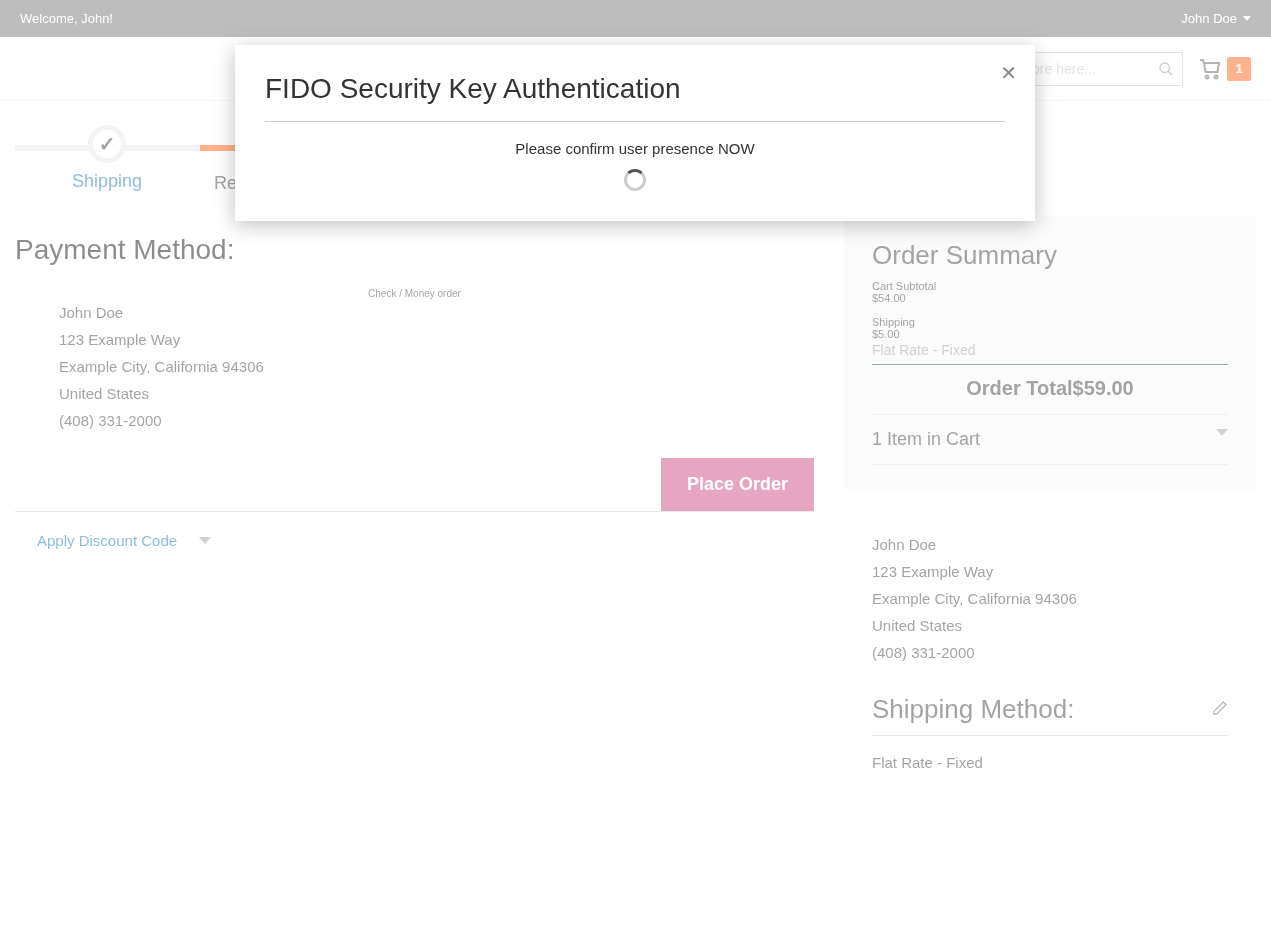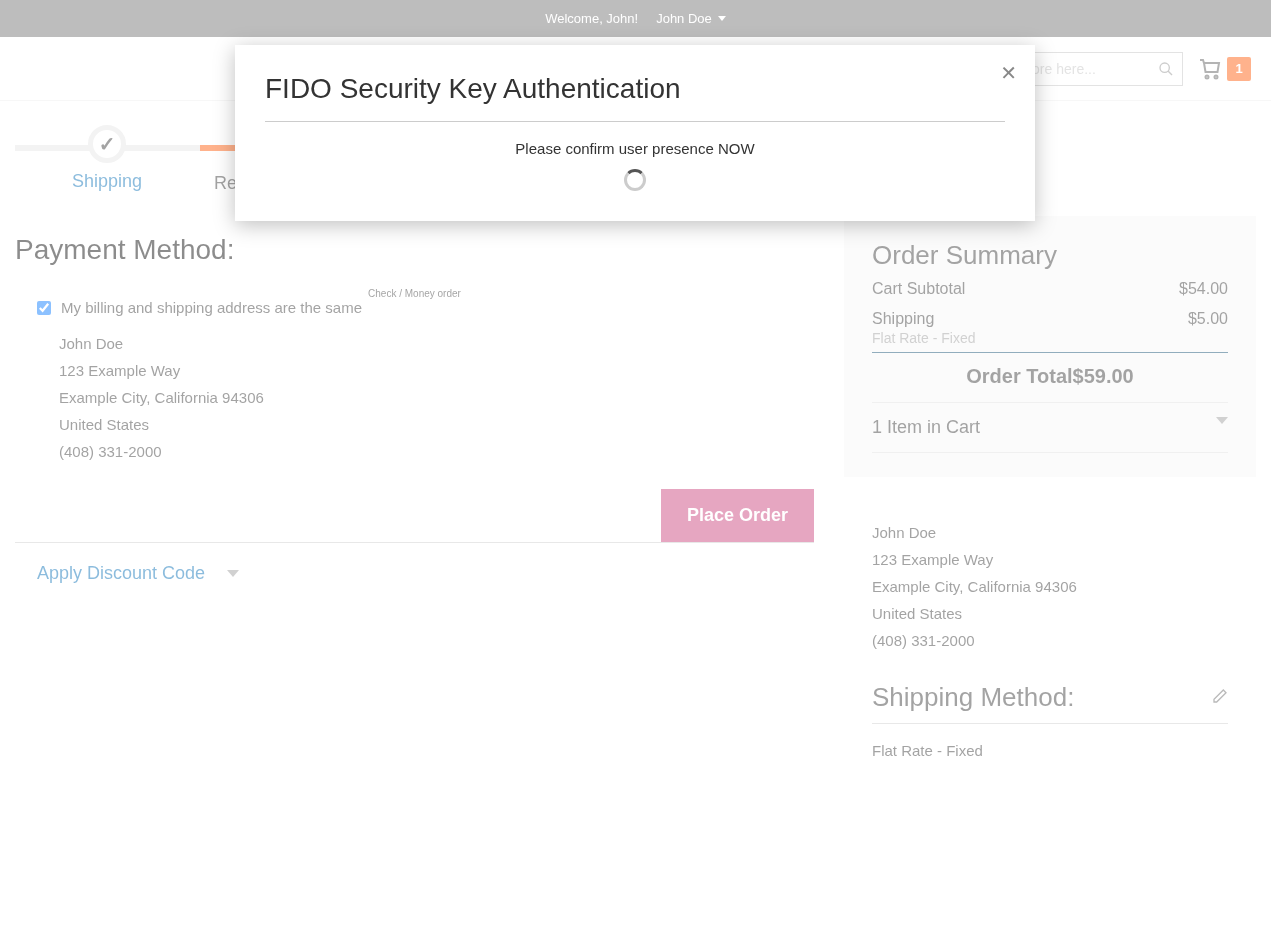--- a/index.html
+++ b/index.html
@@ -11,21 +11,21 @@
     width: 1271px;
     height: 944px;
     position: relative;
     overflow: hidden;
   }
   .topbar {
     height: 37px;
     background: #6e6e6e;
     color: #fff;
     display: flex;
-    justify-content: center;
+    justify-content: space-between;
     align-items: center;
     padding: 0 20px;
     font-size: 13px;
     gap: 18px;
   }
   .topbar .user-menu { display: flex; align-items: center; gap: 4px; cursor: pointer; }
   .chevron-down {
     width: 0; height: 0;
     border-left: 4px solid transparent;
     border-right: 4px solid transparent;
@@ -157,21 +157,21 @@
     border: none;
     font-size: 18px;
     font-weight: 600;
     padding: 16px 26px;
     cursor: pointer;
     opacity: 0.85;
   }
   .divider { clear: both; border-top: 1px solid #ccc; margin-top: 28px; }
   .discount-toggle {
     margin-top: 20px;
-    font-size: 18px;
+    font-size: 15px;
     color: #006bb4;
     cursor: pointer;
     display: inline-flex; align-items: center; gap: 22px;
     padding-left: 22px;
   }
   .chevron-down-grey {
     width: 0; height: 0;
     border-left: 6px solid transparent;
     border-right: 6px solid transparent;
     border-top: 7px solid #999;
@@ -183,22 +183,23 @@
     padding: 24px 28px;
     margin-top: 10px;
   }
   .summary-title {
     font-size: 26px;
     font-weight: 300;
     margin-bottom: 3px;
   }
   .summary-row {
     display: flex; justify-content: space-between;
-    font-size: 16px;
+    font-size: 11px;
     padding: 6px 0;
+    flex-direction: column;
   }
   .summary-sub { color: #999; font-size: 14px; margin-top: -4px; margin-bottom: 6px; }
   .summary-total {
     display: flex; justify-content: center;
     font-size: 20px; font-weight: 600;
     padding: 12px 0 4px;
     border-top: 1px solid #0c4a6e;
     margin-top: 6px;
   }
   .items-toggle {
@@ -324,24 +325,20 @@
   </div>
   <div class="progress-step step2">
     <div class="step-label" style="margin-top:48px;">Review &amp; Payments</div>
   </div>
 </div>
 
 <div class="page">
   <div class="main">
     <h1 class="payment-title">Payment Method:</h1>
     <div class="payment-method-name">Check / Money order</div>
-    <label class="billing-row">
-      <input type="checkbox" checked="" style="">
-      <span>My billing and shipping address are the same</span>
-    </label>
     <div class="address-block">
       <div>John Doe</div>
       <div>123 Example Way</div>
       <div>Example City, California 94306</div>
       <div>United States</div>
       <div>(408) 331-2000</div>
     </div>
     <button class="place-order-btn">Place Order</button>
     <div class="divider"></div>
     <div class="discount-toggle">

